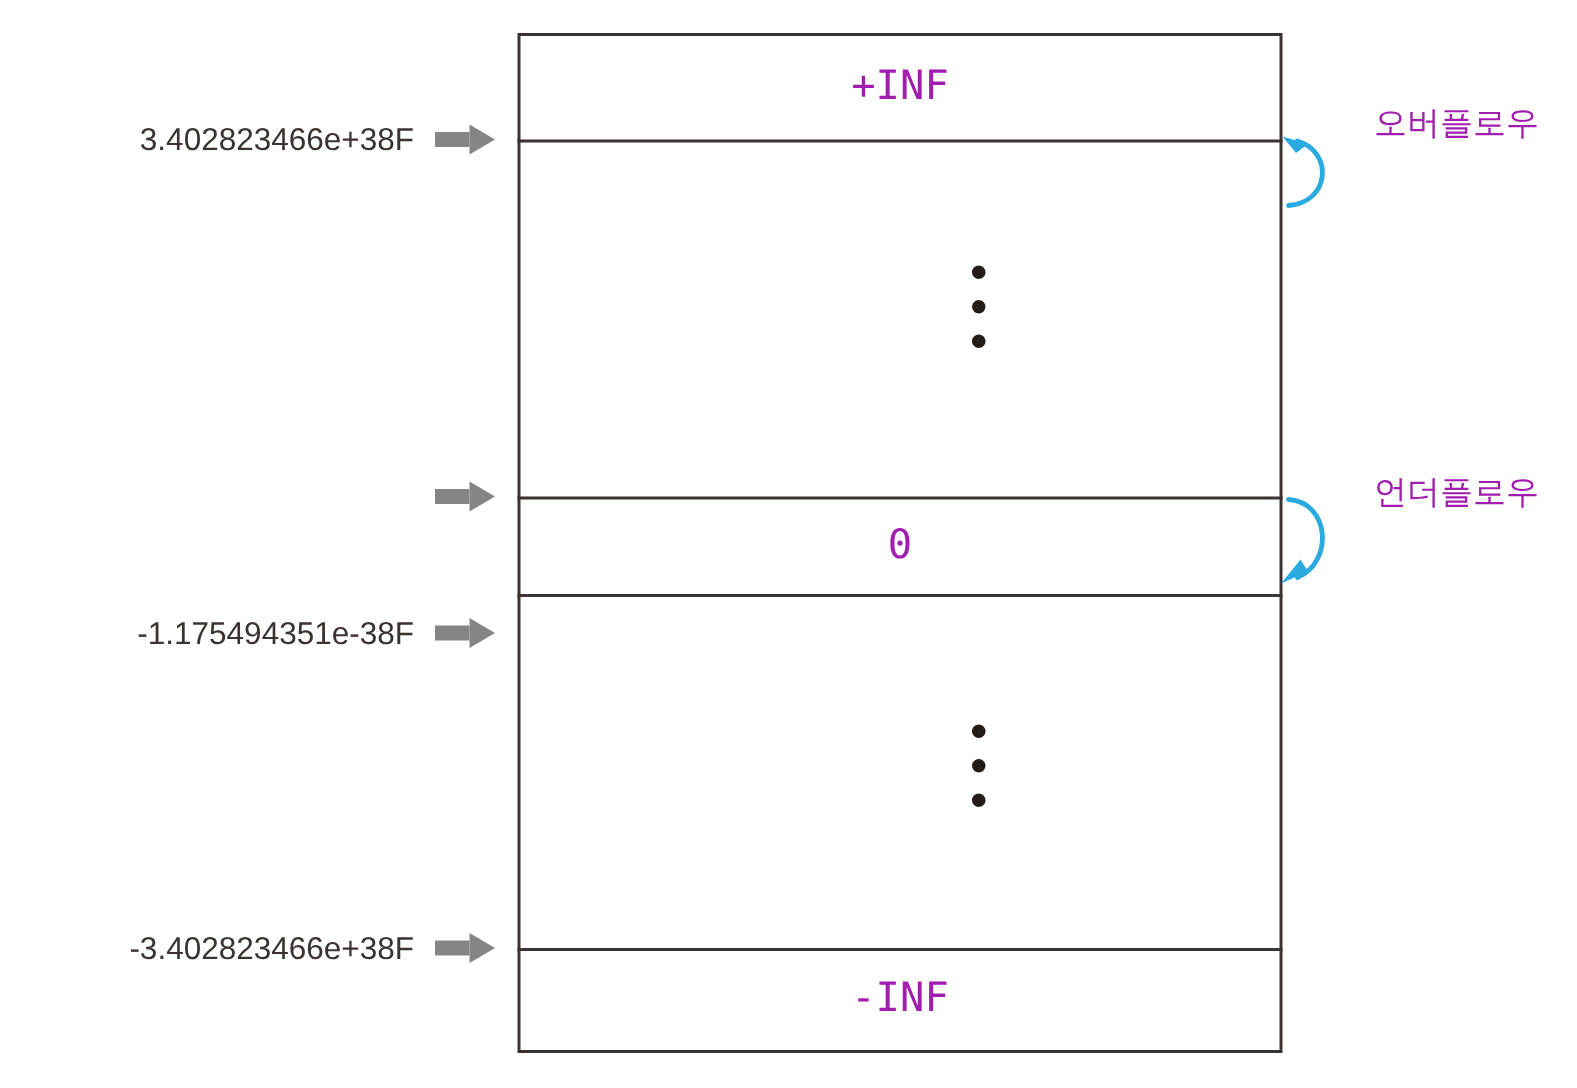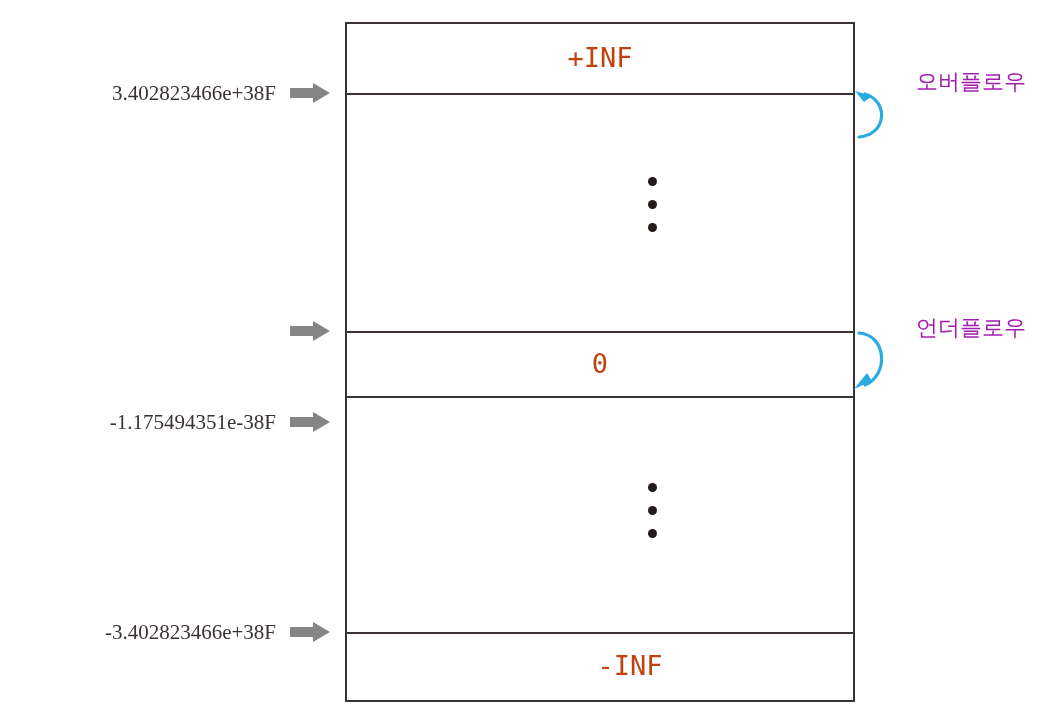--- a/index.html
+++ b/index.html
@@ -41,26 +41,26 @@
   #divider-max-neg  { top: 632px; }
 
   
   .band-label {
     position: absolute;
     left: 345px;
     width: 510px;
     text-align: center;
     font-family: "DejaVu Sans Mono", monospace;
     font-size: 27px;
-    color: #c2410c;
+    color: #a21caf;
     white-space: pre;
   }
   #label-pos-inf  { top: 42px;  }
   #label-zero     { top: 348px; }
-  #label-neg-inf  { top: 650px; margin-left: 30px; }
+  #label-neg-inf  { top: 650px; }
 
   
   .dots {
     position: absolute;
     left: 0;
     width: 1051px;
     display: flex;
     flex-direction: column;
     align-items: center;
     gap: 14px;
@@ -81,21 +81,21 @@
     position: absolute;
     left: 0;
     width: 330px;
     height: 26px;
     display: flex;
     align-items: center;
     justify-content: flex-end;
     gap: 14px;
   }
   .bound-row .value {
-    font-family: Liberation Serif, serif;
+    font-family: Liberation Sans, sans-serif;
     font-size: 21px;
     color: #3a3332;
     white-space: pre;
     line-height: 1;
   }
   
   .block-arrow {
     position: relative;
     width: 40px;
     height: 20px;

